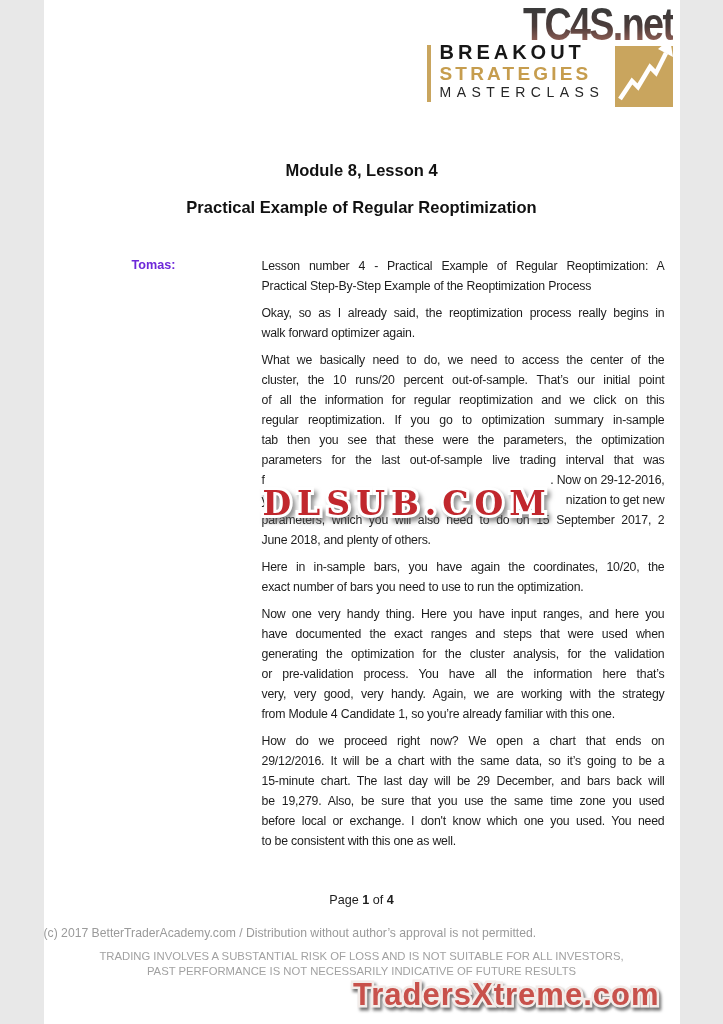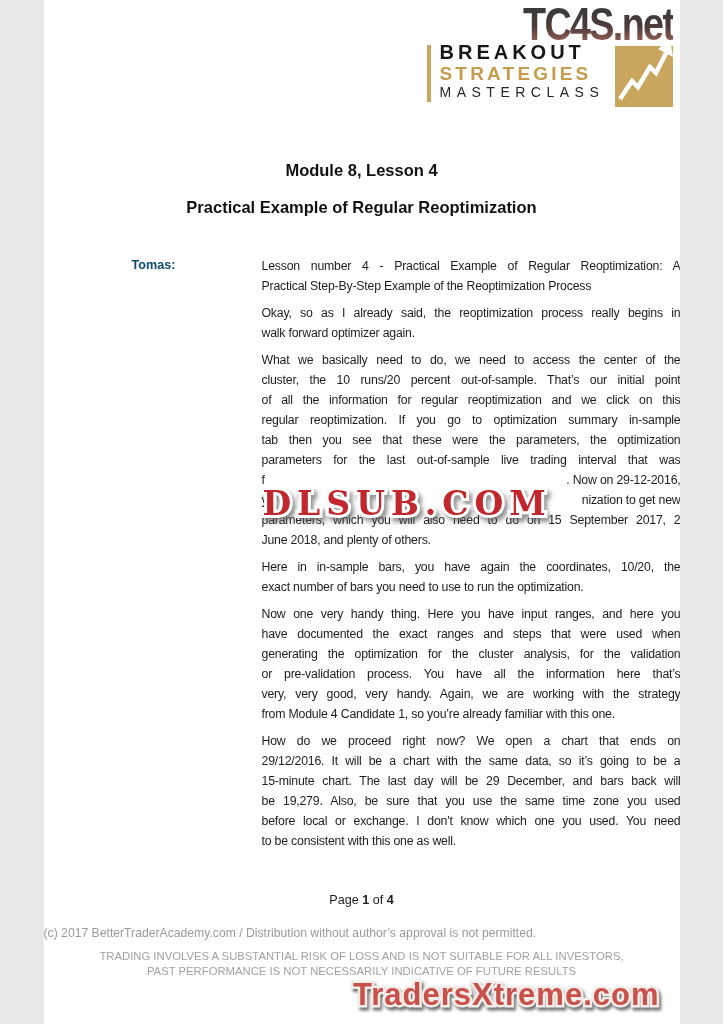--- a/index.html
+++ b/index.html
@@ -29,23 +29,23 @@
 
   
   .title1, .title2 {
     position:absolute; left:0; width:100%; text-align:center;
     font-weight:bold; color:#111; font-size:16.5px; line-height:18px;
   }
   .title1 { top:161px; }
   .title2 { top:198px; }
 
   
-  .speaker { position:absolute; left:88px; top:258px; font-size:12.6px; font-weight:bold; color:#0c4a6e; }
+  .speaker { position:absolute; left:88px; top:258px; font-size:12.6px; font-weight:bold; color:#6d28d9; }
   .bodycol { position:absolute; left:218px; top:256px; width:419px; }
-  .para { margin:0 0 7px 0; }
+  .para { margin:0 16px 7px 0; }
   .line {
     height:20px; line-height:20px; font-size:12.3px; letter-spacing:-0.2px;
     text-align:justify; text-align-last:justify; text-justify:inter-word;
     white-space:nowrap; color:#1d1d1d;
   }
   .line.last { text-align-last:left; }
   .line.split { display:flex; justify-content:space-between; white-space:nowrap; }
 
   
   .dlsub {

